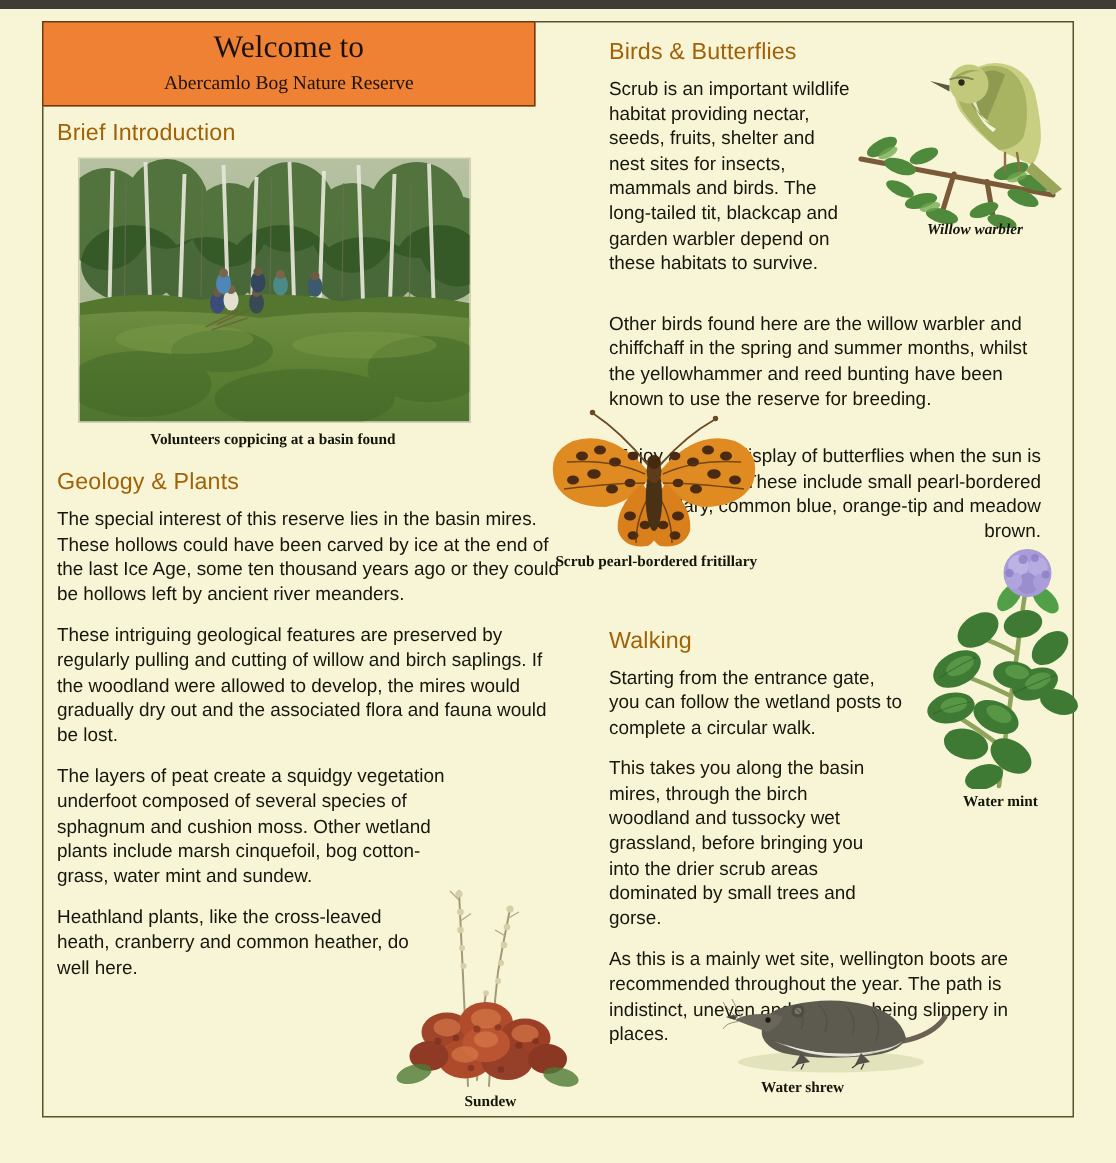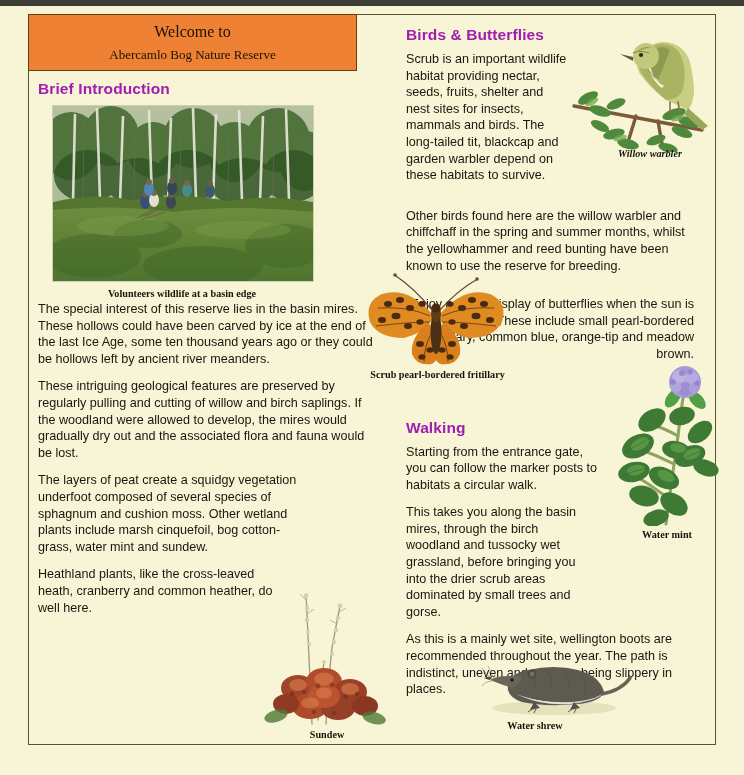--- a/index.html
+++ b/index.html
@@ -22,29 +22,29 @@
     position:absolute;left:28px;top:14px;
     width:329px;height:57px;
     background:#ee8133;
     border:1.5px solid #6e3a10;
     box-sizing:border-box;
     display:flex;flex-direction:column;
     align-items:center;justify-content:center;
     font-family:"Liberation Serif", serif;
     color:#1a1208;
   }
-  #banner .l1{font-size:16px;line-height:23px;}
+  #banner .l1{font-size:21px;line-height:23px;}
   #banner .l2{font-size:13px;line-height:23px;}
 
   .col{position:absolute;}
   #colL{left:38px;top:80px;width:340px;}
   #colR{left:406px;top:26px;width:300px;}
 
   h2{
-    font-size:15.5px;font-weight:bold;color:#a21caf;
+    font-size:15.5px;font-weight:normal;color:#a16207;
     margin:0 0 7px 0;letter-spacing:0.1px;
   }
   p{
     font-size:12.6px;line-height:16.6px;color:#17170d;
     margin:0 0 11px 0;
   }
   p.last{margin-bottom:0;}
   p.rightal{text-align:right;}
 
   .caption{
@@ -184,37 +184,38 @@
         <g>
             <ellipse cx="134" cy="84" rx="5" ry="7" fill="#4b8a86"></ellipse>
             <circle cx="134" cy="77" r="3" fill="#7a6549"></circle>
           </g>
         <g>
             <ellipse cx="157" cy="85" rx="5" ry="7" fill="#3c5a6b"></ellipse>
             <circle cx="157" cy="78" r="3" fill="#6d5a44"></circle>
           </g>
       </g>
     </svg>
-    <div class="caption" id="photoCap">Volunteers wildlife at a basin edge</div>
+    <div class="caption" id="photoCap">Volunteers coppicing at a basin found</div>
   </div>
 
+  <h2 style="margin-top:14px;">Geology &amp; Plants</h2>
   <p>The special interest of this reserve lies in the basin mires. These hollows could have been carved by ice at the end of the last Ice Age, some ten thousand years ago or they could be hollows left by ancient river meanders.</p>
   <p>These intriguing geological features are preserved by regularly pulling and cutting of willow and birch saplings. If the woodland were allowed to develop, the mires would gradually dry out and the associated flora and fauna would be lost.</p>
   <p style="width:268px;">The layers of peat create a squidgy vegetation underfoot composed of several species of sphagnum and cushion moss. Other wetland plants include  marsh cinquefoil, bog cotton-grass, water mint and sundew.</p>
   <p style="width:240px;" class="last">Heathland plants, like the cross-leaved heath, cranberry and common heather, do well here.</p>
 </div>
 
 <div class="col" id="colR">
   <h2>Birds &amp; Butterflies</h2>
   <p style="width:164px;">Scrub is an important wildlife habitat providing nectar, seeds, fruits, shelter and nest sites for insects, mammals and birds. The long-tailed tit, blackcap and garden warbler depend on these habitats to survive.</p>
   <p style="margin-top:24px;width:288px;">Other birds found here are the willow warbler and chiffchaff in the spring and summer months, whilst the yellowhammer and reed bunting have been known to use the reserve for breeding.</p>
   <p class="rightal" style="margin-top:22px;width:288px;">Enjoy a lovely display of butterflies when the sun is shining. These include small pearl-bordered fritillary, common blue, orange-tip and meadow brown.</p>
 
   <h2 style="margin-top:56px;">Walking</h2>
-  <p style="width:196px;">Starting from the entrance gate, you can follow the marker posts to habitats a circular walk.</p>
+  <p style="width:196px;">Starting from the entrance gate, you can follow the wetland posts to complete a circular walk.</p>
   <p style="width:184px;">This takes you along the basin mires, through the  birch woodland and tussocky wet grassland, before bringing you into the drier scrub areas dominated by small trees and gorse.</p>
   <p style="width:280px;" class="last">As this is a mainly wet site, wellington boots are recommended throughout the year. The path is indistinct, uneven and prone to being slippery in places.</p>
 </div>
 
 <svg class="fig" id="figWarbler" viewBox="0 0 140 130">
   <g stroke="#7a5a38" stroke-width="3.4" fill="none" stroke-linecap="round">
     <path d="M4 84 L132 108"></path>
     <path d="M66 94 L58 120"></path>
     <path d="M88 99 L92 122"></path>
   </g>

